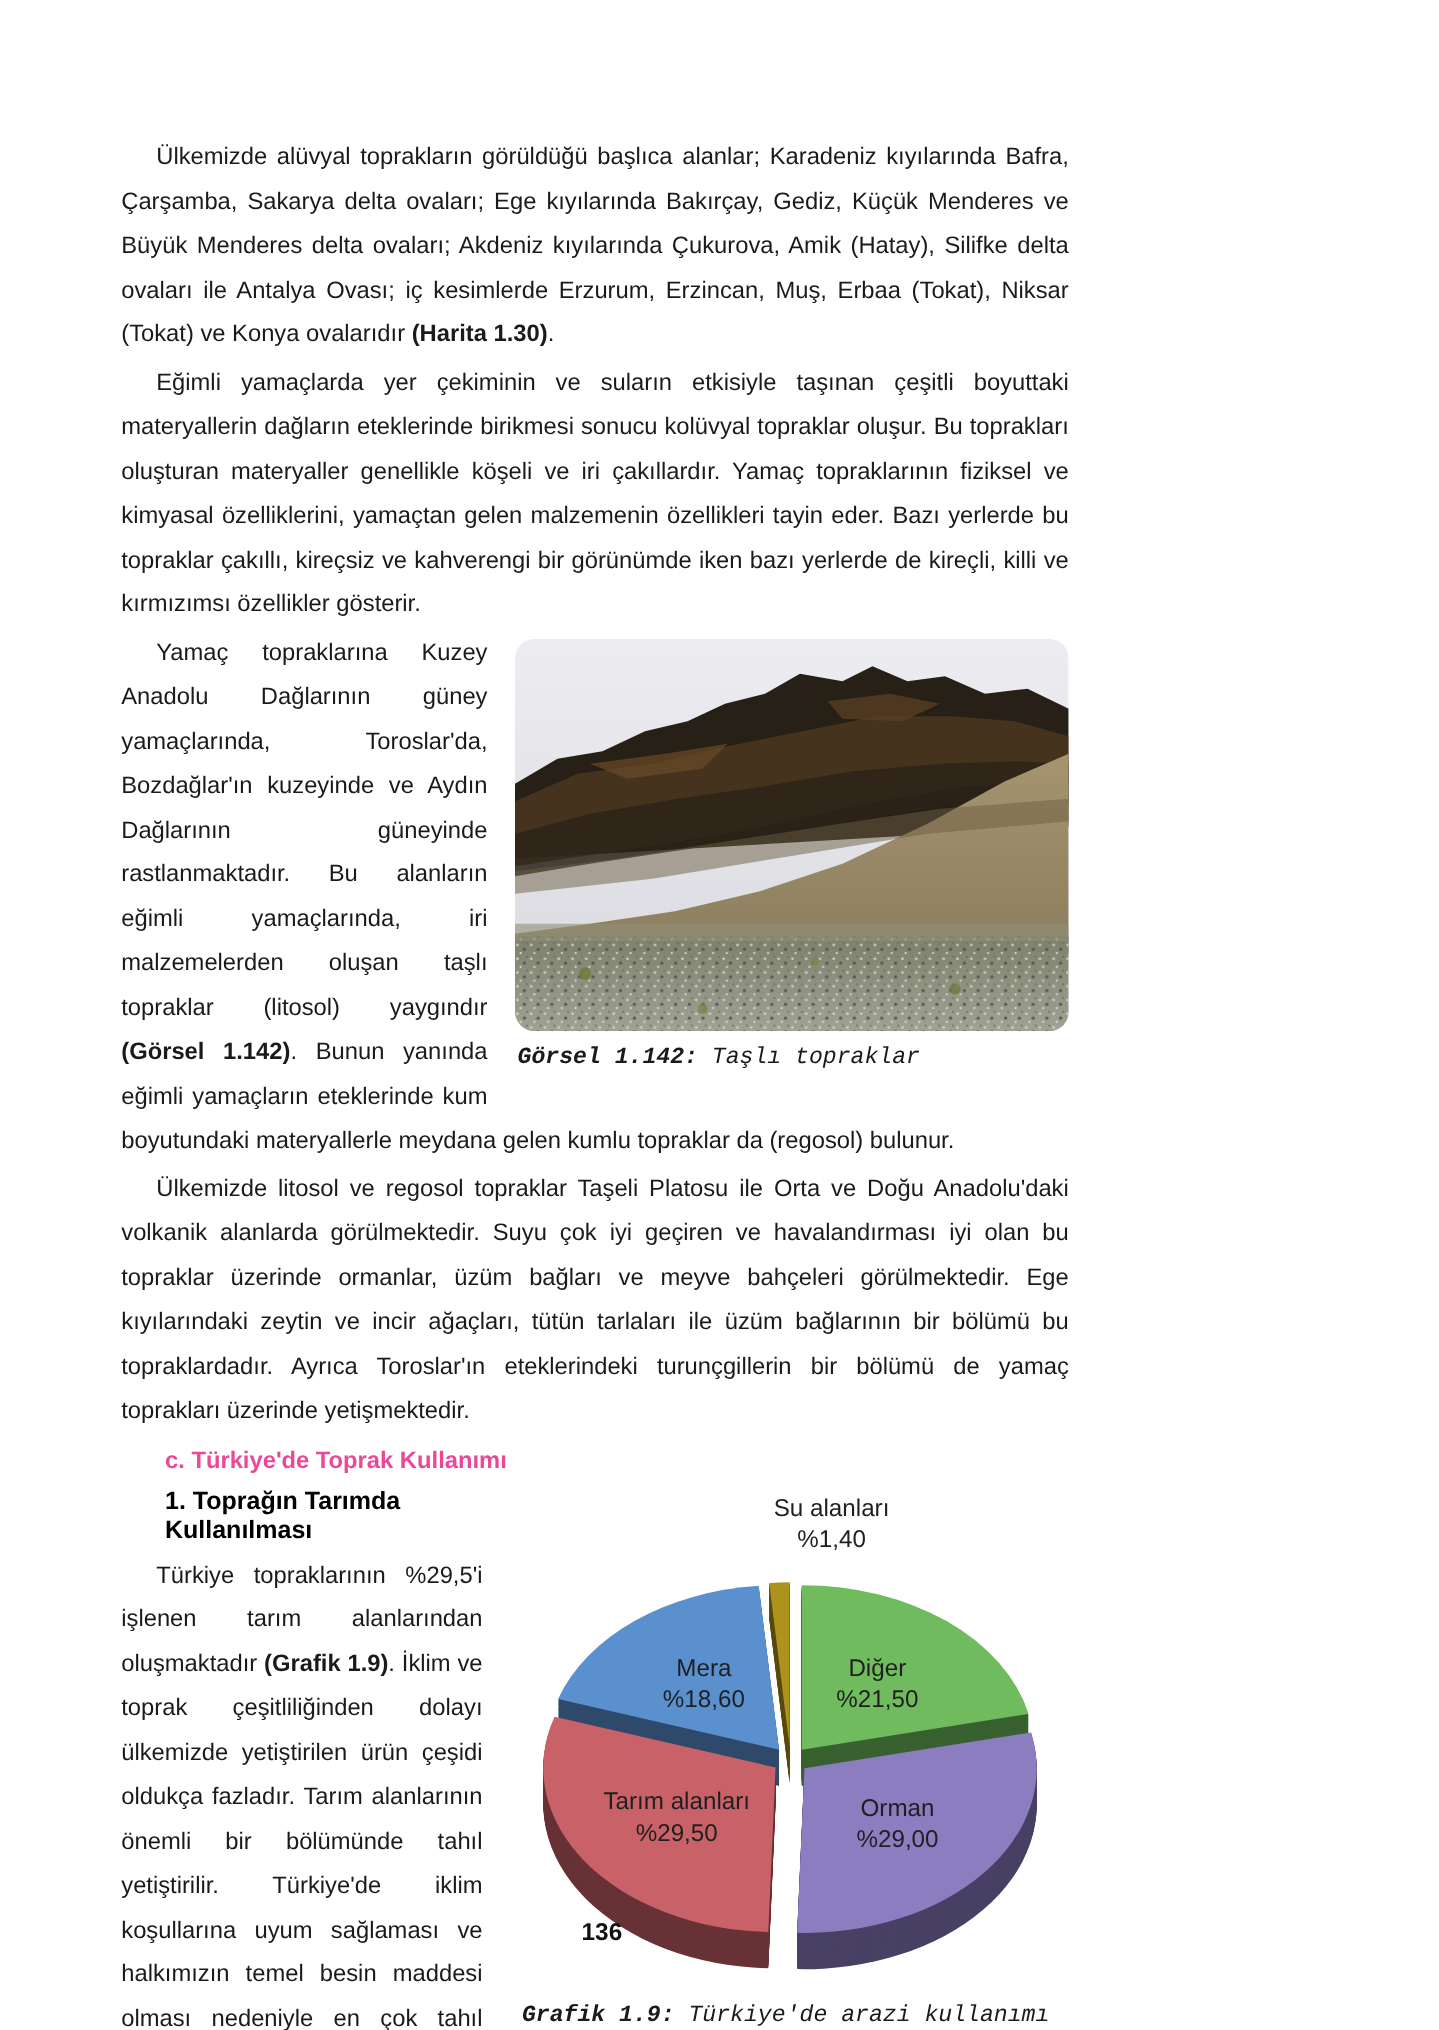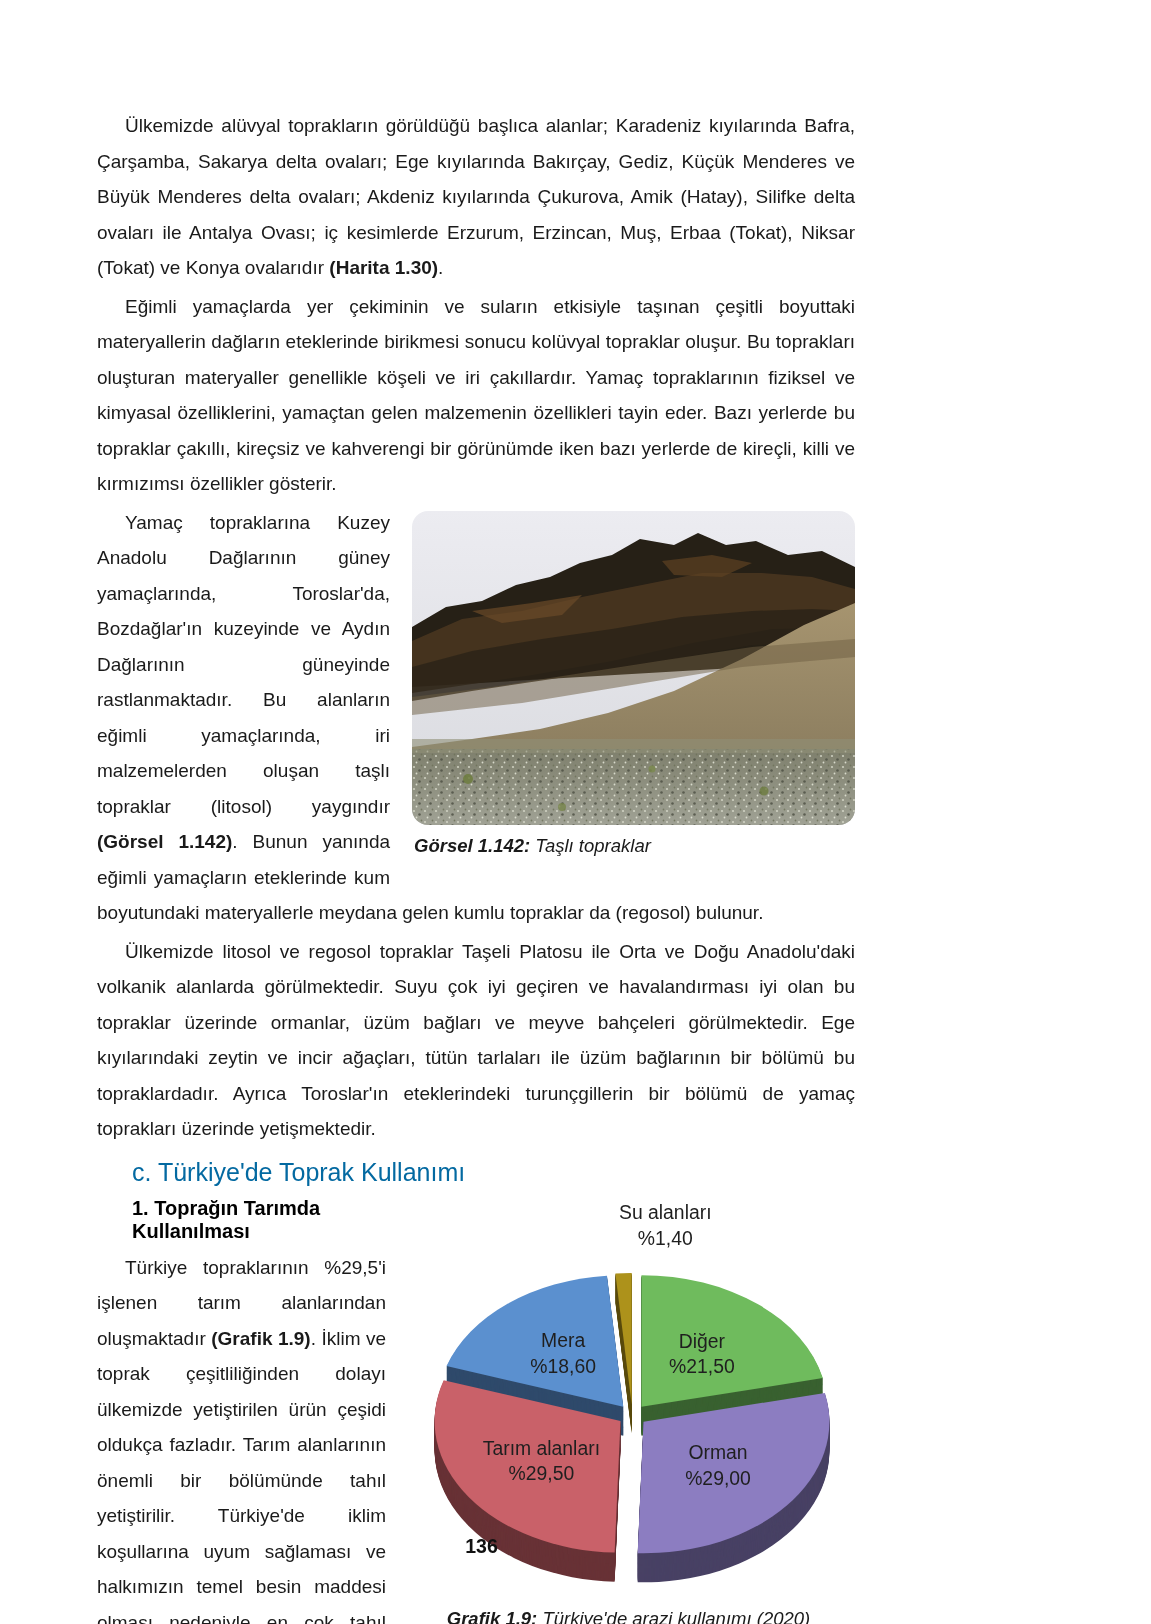--- a/index.html
+++ b/index.html
@@ -21,21 +21,21 @@
     line-height:35.5px;
     text-align:justify;
     margin:0 0 3px 0;
   }
   .ind{text-indent:28px;}
   h3.h-black{
     font-size:19.5px;font-weight:bold;color:#111;
     margin:9px 0 7px 28px;
   }
   h3.h-red{
-    font-size:25px;font-weight:normal;color:#0369a1;
+    font-size:19px;font-weight:bold;color:#ec4899;
     margin:11px 0 9px 35px;
     clear:both;
   }
   h4.h-blue{
     font-size:20px;font-weight:bold;color:#000000;
     margin:10px 0 7px 35px;
   }
   .fig-right{
     float:right;
     width:443px;
@@ -44,20 +44,21 @@
   .photo{
     width:443px;height:314px;
     border-radius:16px;
     overflow:hidden;
   }
   .photo svg{display:block;}
   .caption{
     font-size:18.5px;
     line-height:24px;
     margin:9px 0 0 2px;
+    font-family:Liberation Mono, monospace;
   }
   .chart-right{
     float:right;
     width:455px;
     margin:4px 0 0 14px;
     text-align:center;
   }
   .chart-right .caption{text-align:center;margin-top:4px;}
   .pagenum{
     position:absolute;

